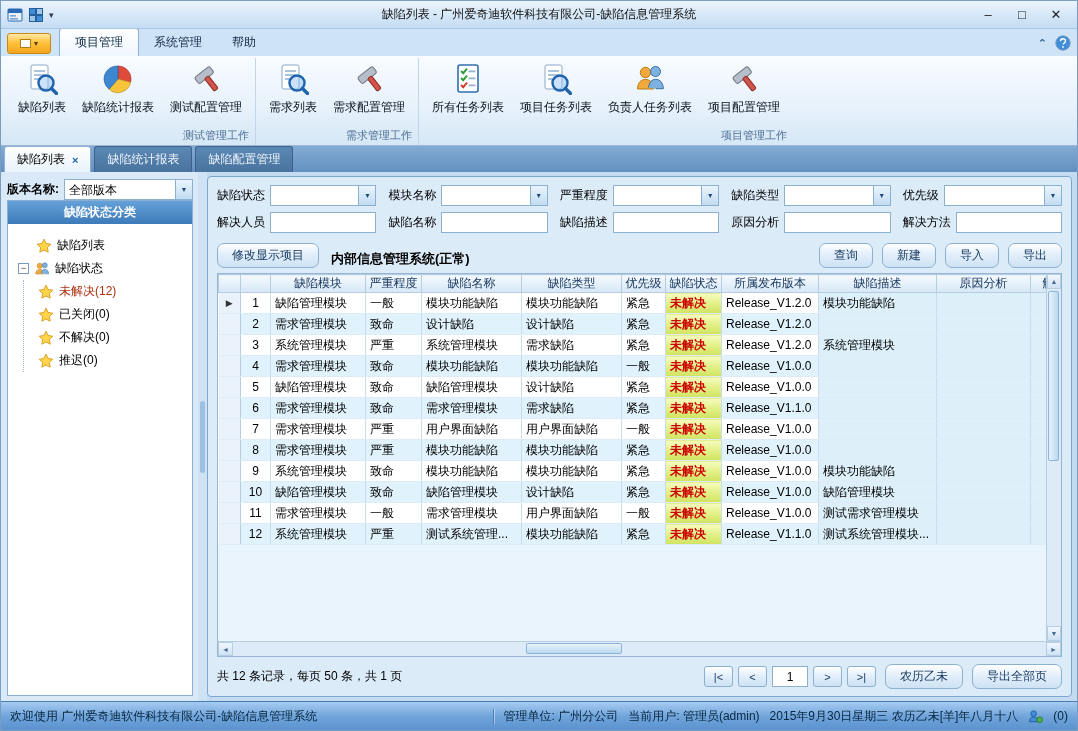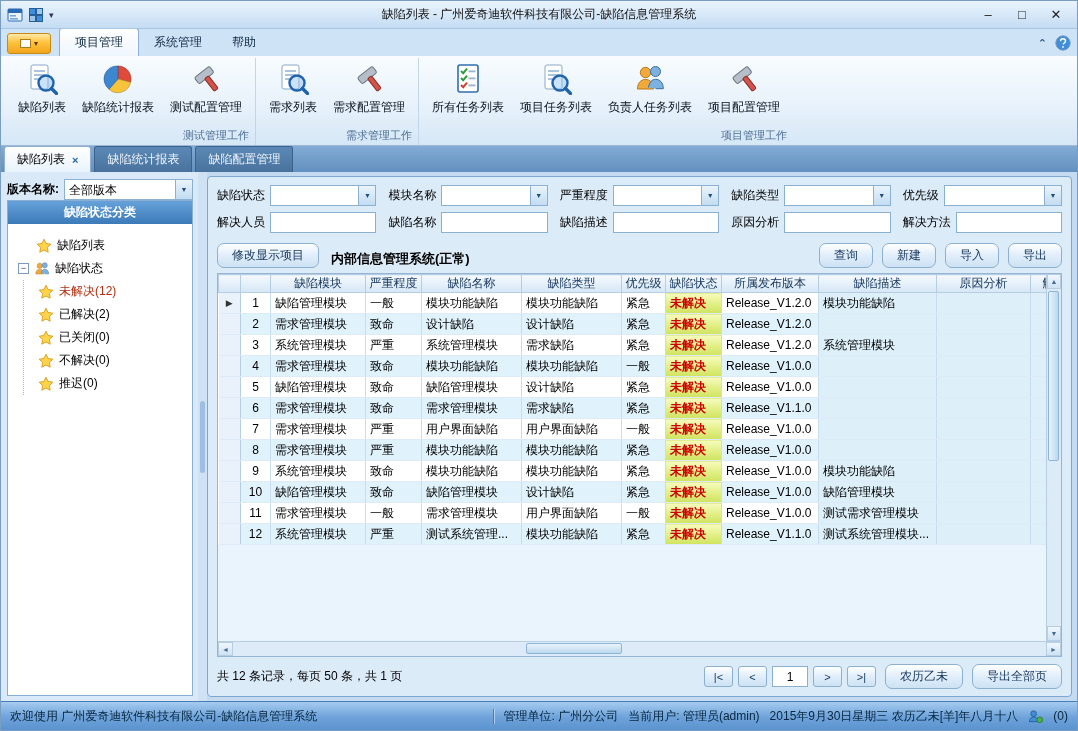--- a/index.html
+++ b/index.html
@@ -378,28 +378,20 @@
               <span>缺陷状态</span>
             </div>
             <div class="tree-children">
               <div class="tree-item">
                 <span class="icn">
                   <svg viewBox="0 0 16 16">
                     <path d="M8 1.2l2.1 4.3 4.7.7-3.4 3.3.8 4.7L8 12 3.8 14.2l.8-4.7-3.4-3.3 4.7-.7z" fill="#ffd44a" stroke="#d89a18" stroke-width=".9"></path>
                   </svg>
                 </span>
                 <span style="color: rgb(176, 48, 16);">未解决(12)</span>
-              </div>
-              <div class="tree-item">
-                <span class="icn">
-                  <svg viewBox="0 0 16 16">
-                    <path d="M8 1.2l2.1 4.3 4.7.7-3.4 3.3.8 4.7L8 12 3.8 14.2l.8-4.7-3.4-3.3 4.7-.7z" fill="#ffd44a" stroke="#d89a18" stroke-width=".9"></path>
-                  </svg>
-                </span>
-                <span>已解决(2)</span>
               </div>
               <div class="tree-item">
                 <span class="icn">
                   <svg viewBox="0 0 16 16">
                     <path d="M8 1.2l2.1 4.3 4.7.7-3.4 3.3.8 4.7L8 12 3.8 14.2l.8-4.7-3.4-3.3 4.7-.7z" fill="#ffd44a" stroke="#d89a18" stroke-width=".9"></path>
                   </svg>
                 </span>
                 <span>已关闭(0)</span>
               </div>
               <div class="tree-item">

